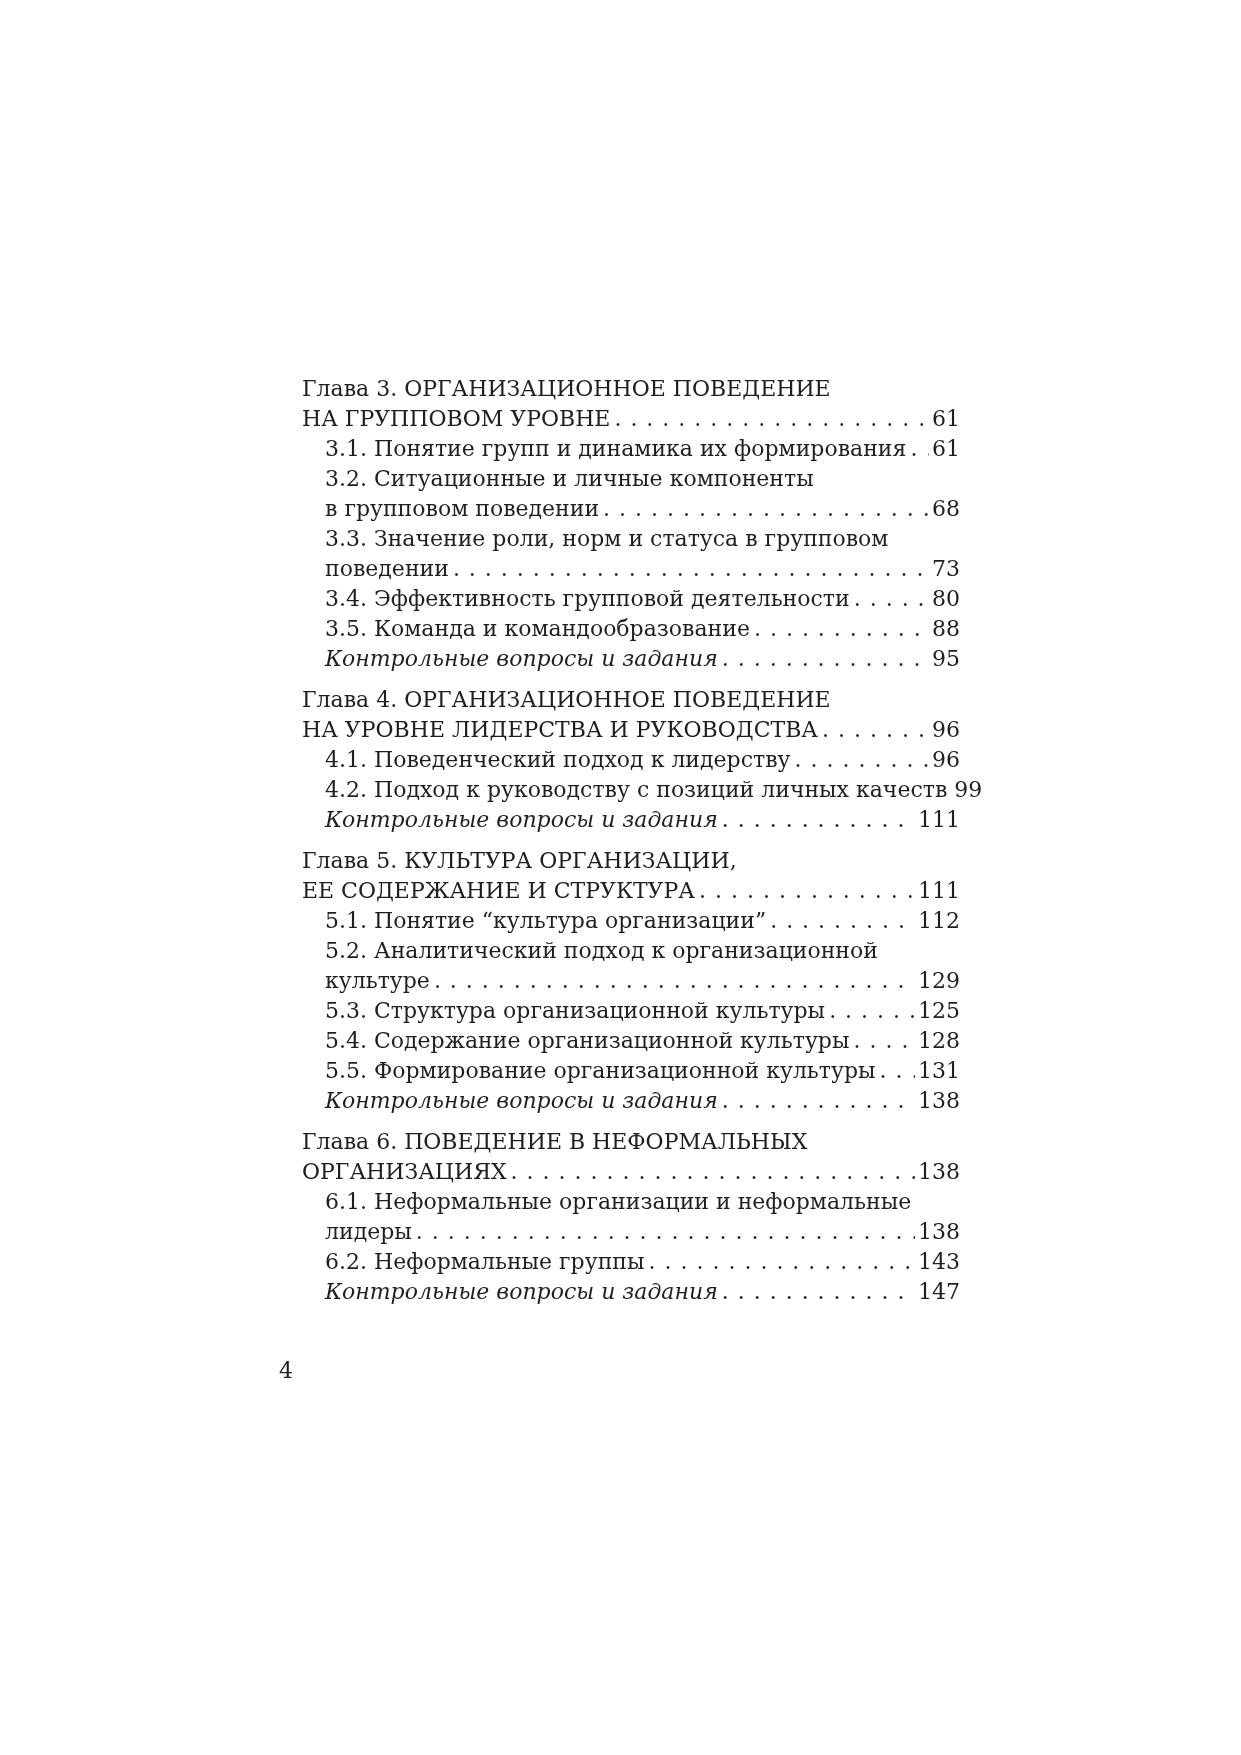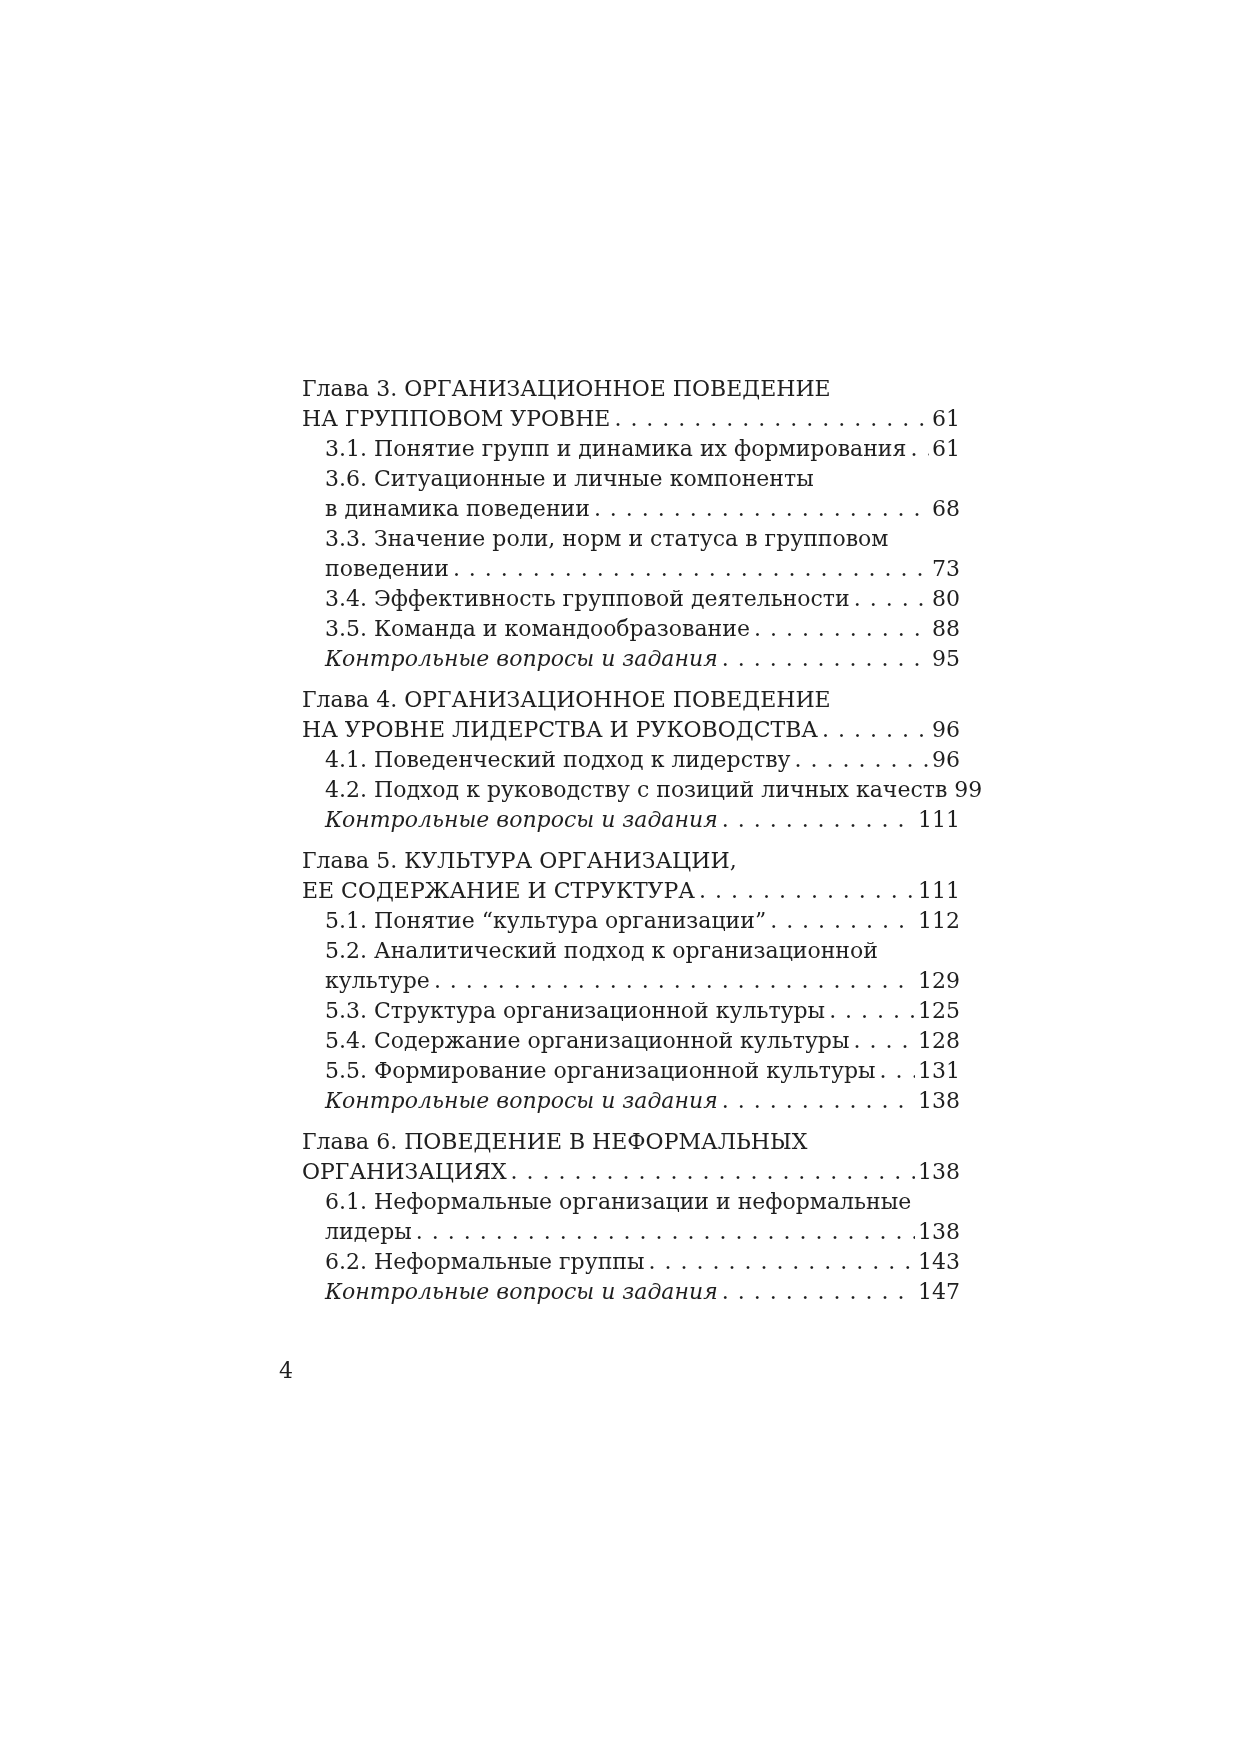--- a/index.html
+++ b/index.html
@@ -76,24 +76,24 @@
         <span class="txt">НА ГРУППОВОМ УРОВНЕ</span>
         <span class="dots"></span>
         <span class="pg">61</span>
       </div>
       <div class="row entry">
         <span class="txt">3.1. Понятие групп и динамика их формирования</span>
         <span class="dots"></span>
         <span class="pg">61</span>
       </div>
       <div class="row entry">
-        <span class="txt">3.6. Ситуационные и личные компоненты</span>
-      </div>
-      <div class="row cont">
-        <span class="txt">в динамика поведении</span>
+        <span class="txt">3.2. Ситуационные и личные компоненты</span>
+      </div>
+      <div class="row cont">
+        <span class="txt">в групповом поведении</span>
         <span class="dots"></span>
         <span class="pg">68</span>
       </div>
       <div class="row entry">
         <span class="txt">3.3. Значение роли, норм и статуса в групповом</span>
       </div>
       <div class="row cont">
         <span class="txt">поведении</span>
         <span class="dots"></span>
         <span class="pg">73</span>

